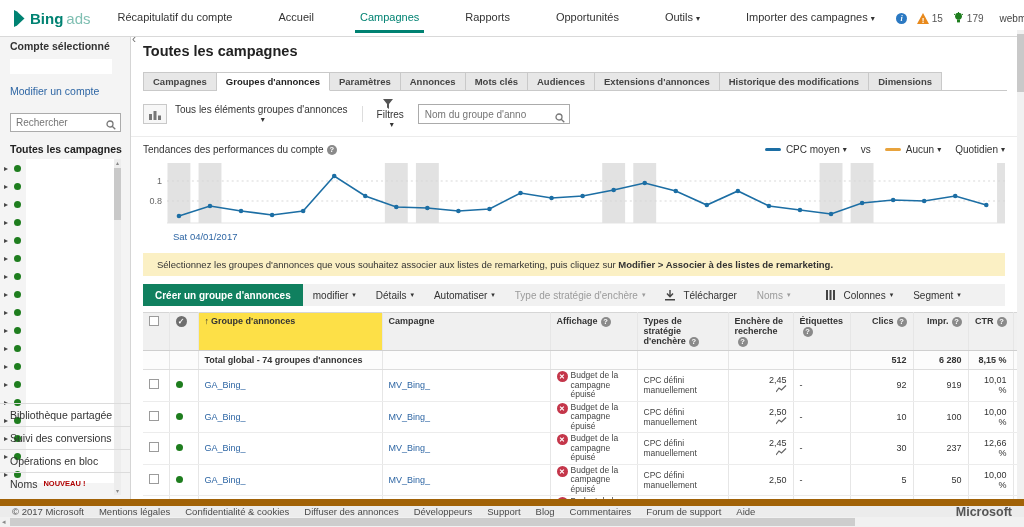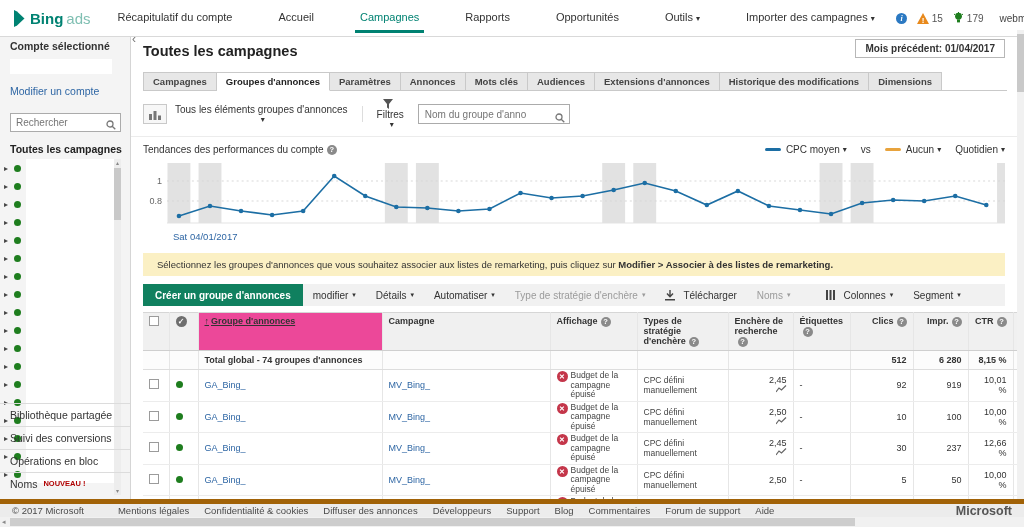--- a/index.html
+++ b/index.html
@@ -84,37 +84,37 @@
 .tbtn.disabled{color:#9B9B9B;cursor:default;}
 .tbtn .caret{font-size:7px;margin-left:4px;}
 .tbtn svg{margin-right:4px;}
 .tb-gap{width:16px;}
 
 
 .table-wrap{margin:6px 0 0 12px;width:874px;overflow:hidden;}
 table{border-collapse:collapse;table-layout:fixed;width:908px;font-size:9px;color:#333;}
 th,td{border-right:1px solid #E6E6E6;overflow:hidden;}
 thead th{background:#F0F0F0;border-top:1px solid #D6D6D6;border-bottom:1px solid #CFCFCF;font-size:9px;font-weight:bold;text-align:left;padding:3px 6px;vertical-align:top;line-height:10px;}
-th.sorted{background:#ec4899;text-decoration:underline;}
+th.sorted{background:#fde047;}
 th.num,td.num{text-align:right;}
 tr.total td{font-weight:bold;padding:3px 6px;background:#FCFCFC;border-bottom:1px solid #DDDDDD;}
 td{padding:1px 6px;vertical-align:middle;border-bottom:1px solid #ECECEC;height:19px;}
 .link{color:#2E66A4;cursor:pointer;}
 .two-line{font-size:8.5px;line-height:9px;color:#444;}
 .delivery{display:flex;align-items:flex-start;font-size:8.5px;line-height:9.5px;color:#444;}
 .stop-icon{flex:none;display:inline-block;width:11px;height:11px;border-radius:50%;background:#C4364A;color:#fff;font-size:7px;line-height:11px;text-align:center;font-weight:bold;margin-right:3px;}
 .hicon{display:inline-block;width:10px;height:10px;border-radius:50%;background:#8A8A8A;color:#fff;font-size:7.5px;line-height:10px;text-align:center;margin-left:3px;font-weight:bold;}
 .sort-arrow{font-weight:bold;margin-right:2px;}
 .cb{display:inline-block;width:10px;height:10px;border:1px solid #9B9B9B;background:#fff;cursor:pointer;}
 .chk-icon{display:inline-block;width:11px;height:11px;border-radius:50%;background:#6E6E6E;color:#fff;font-size:8px;line-height:11px;text-align:center;}
 .bid-val{text-align:right;}
 .bid-ic{display:block;margin-left:auto;width:11px;}
 
 
-.footerbar{position:absolute;left:0;top:499px;width:1024px;height:18px;background:#ECECEC;border-top:5px solid #a16207;display:flex;align-items:center;font-size:9.5px;color:#4A4A4A;padding:0 12px;z-index:6;gap:19px;}
+.footerbar{position:absolute;left:0;top:499px;width:1024px;height:18px;background:#ECECEC;border-top:7px solid #a16207;display:flex;align-items:center;font-size:9.5px;color:#4A4A4A;padding:0 12px;z-index:6;}
 .f-link{margin-right:15px;cursor:pointer;white-space:nowrap;}
 .f-copy{margin-right:15px;white-space:nowrap;}
 .ms-logo{margin-left:auto;font-weight:bold;font-size:12.5px;color:#555;}
 .hscroll{position:absolute;left:0;top:517px;width:1024px;height:10px;background:#F1F1F1;z-index:6;}
 .hscroll .thumb{position:absolute;left:10px;top:1px;height:8px;width:845px;background:#CDCDCD;cursor:pointer;}
 .hscroll .arr{position:absolute;left:2px;top:0;font-size:7px;color:#888;line-height:10px;cursor:pointer;}
 .vscroll{position:absolute;right:0;top:30px;width:7px;height:469px;background:#F1F1F1;z-index:6;}
 .vscroll .thumb{position:absolute;top:4px;left:0;width:7px;height:58px;background:#C9C9C9;cursor:pointer;}
 </style>
 </head>
@@ -299,21 +299,20 @@
       <div class="sb-item"><span>Opérations en bloc</span></div>
       <div class="sb-item"><span>Noms</span><span class="badge-new">NOUVEAU !</span></div>
     </div>
 </div>
 
 <div class="main">
   <span class="collapse">‹</span>
 
   <div class="m-head">
     <div class="m-title">Toutes les campagnes</div>
-    <button class="date-btn">Mois précédent: 01/04/2017</button>
   </div>
 
   <div class="tabsbar">
       <div class="tab">Campagnes</div>
       <div class="tab active">Groupes d'annonces</div>
       <div class="tab">Paramètres</div>
       <div class="tab">Annonces</div>
       <div class="tab">Mots clés</div>
       <div class="tab">Audiences</div>
       <div class="tab">Extensions d'annonces</div>

